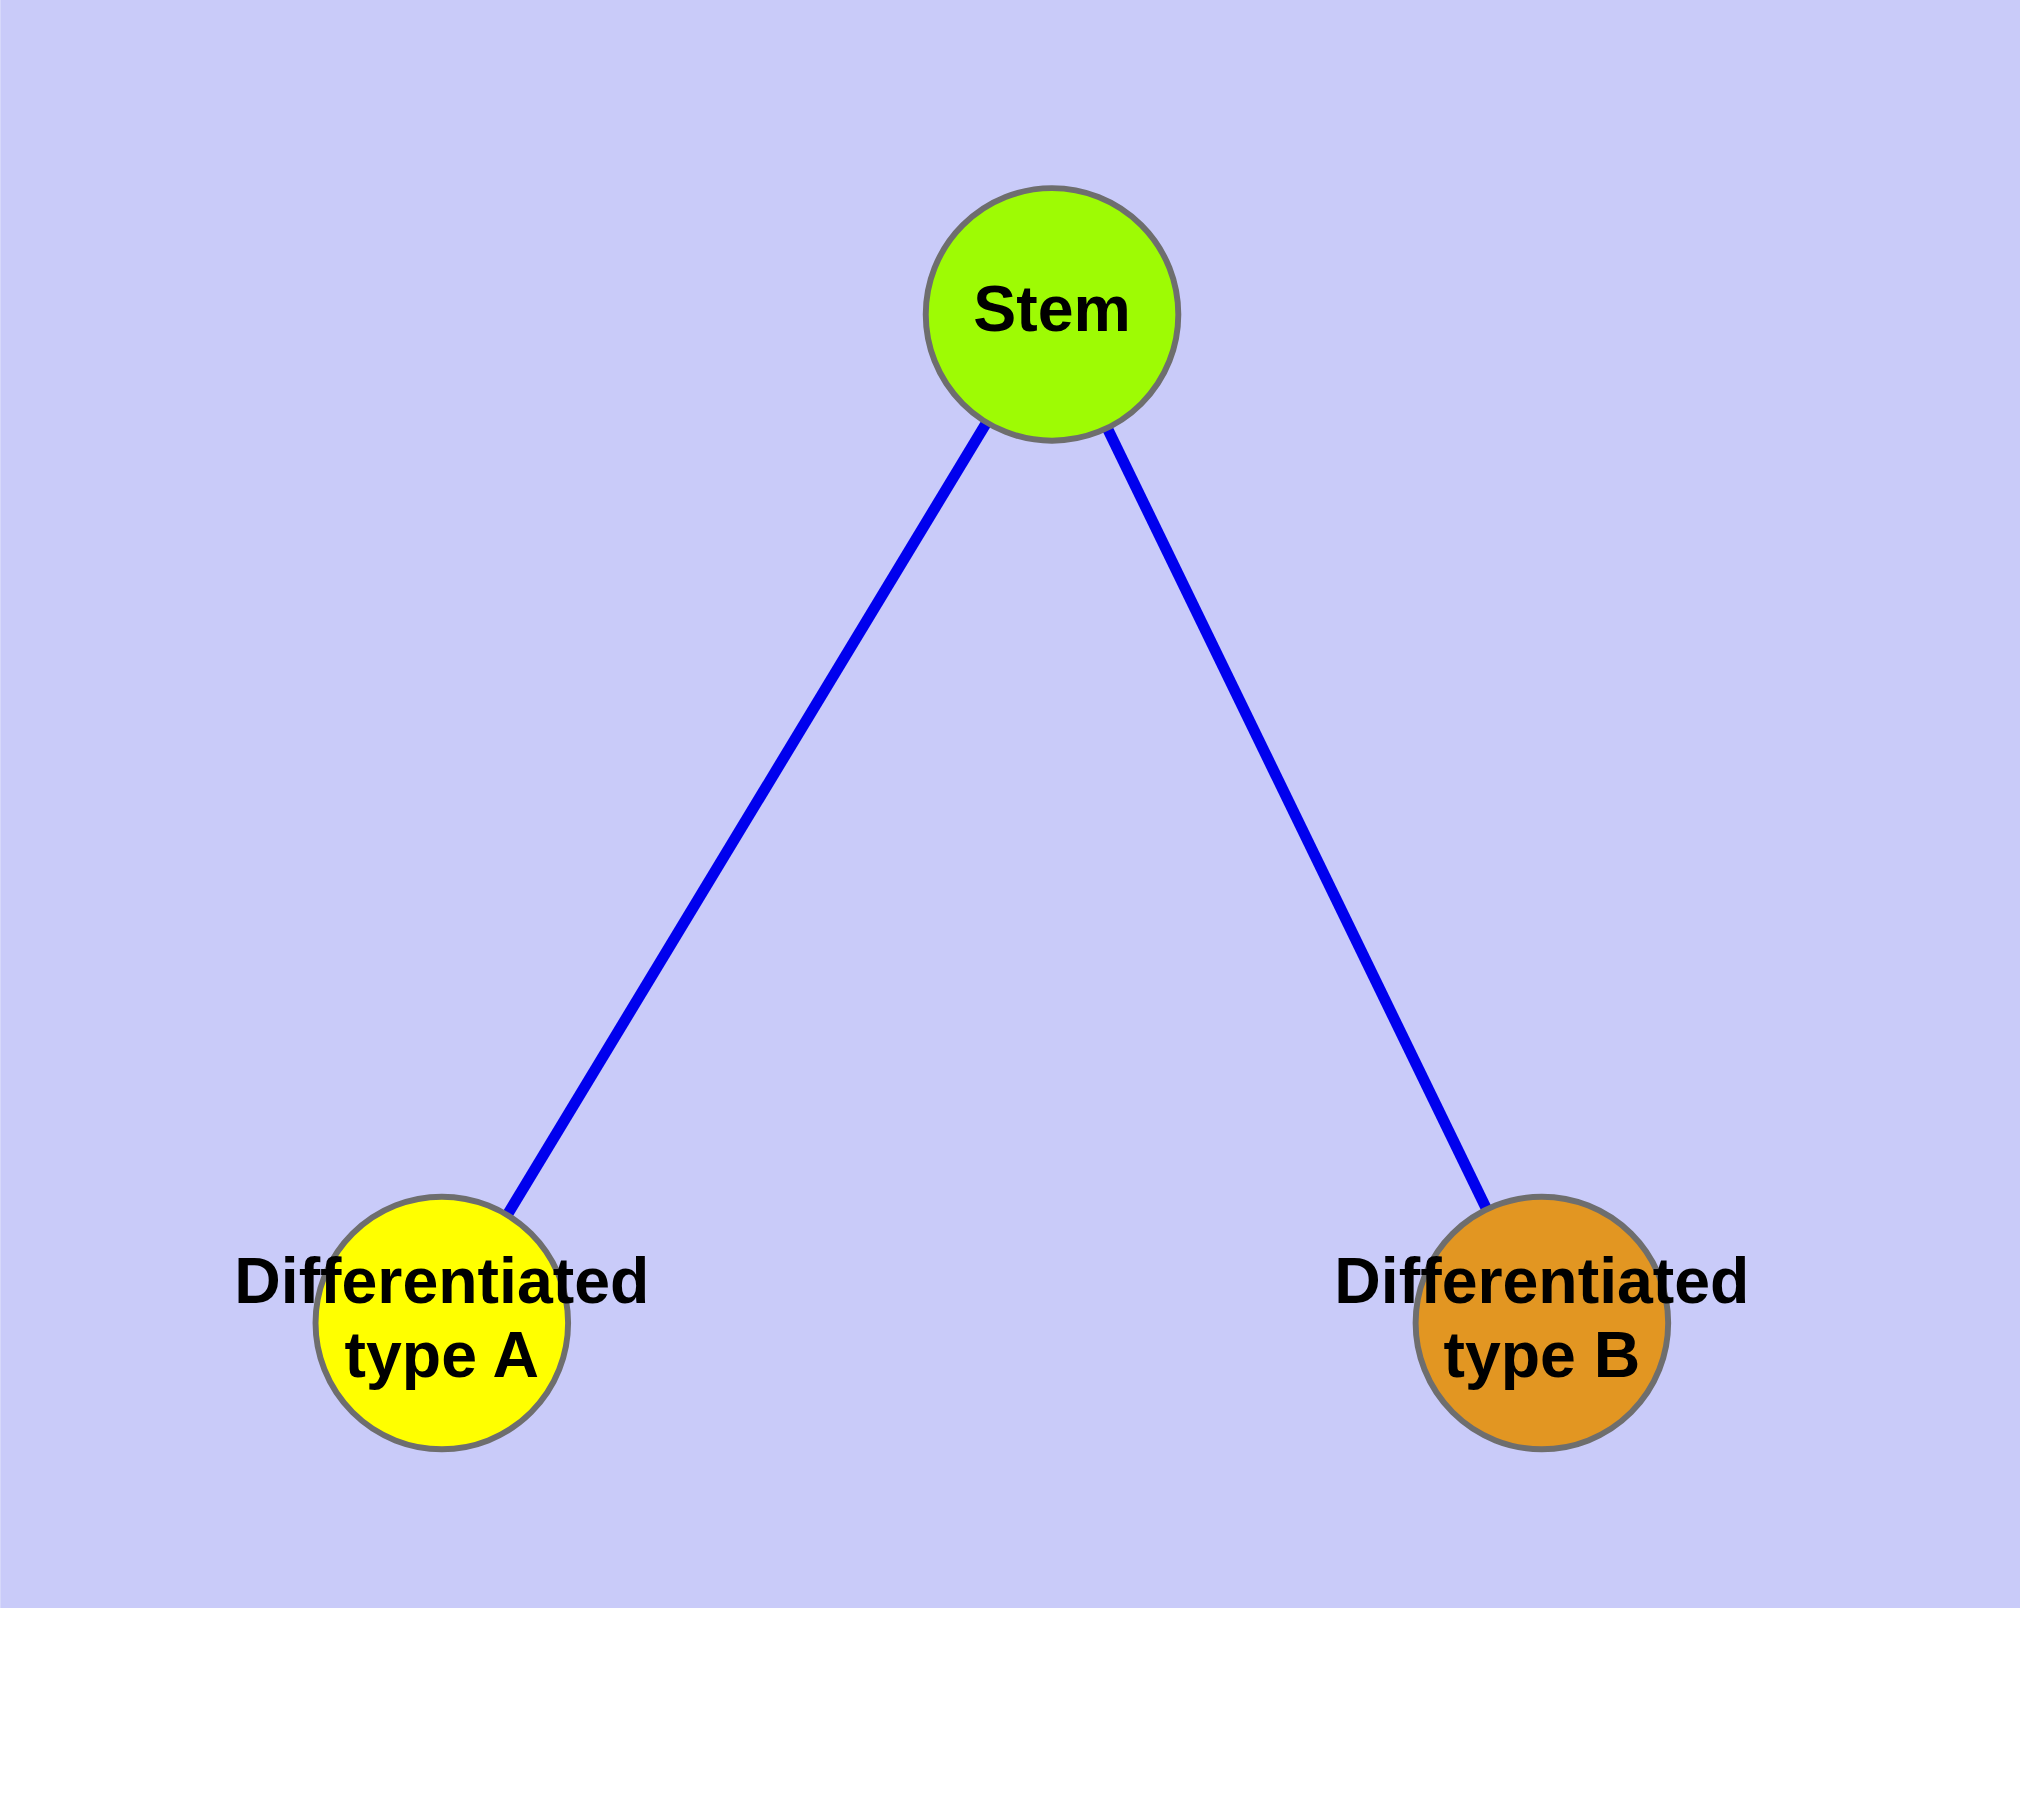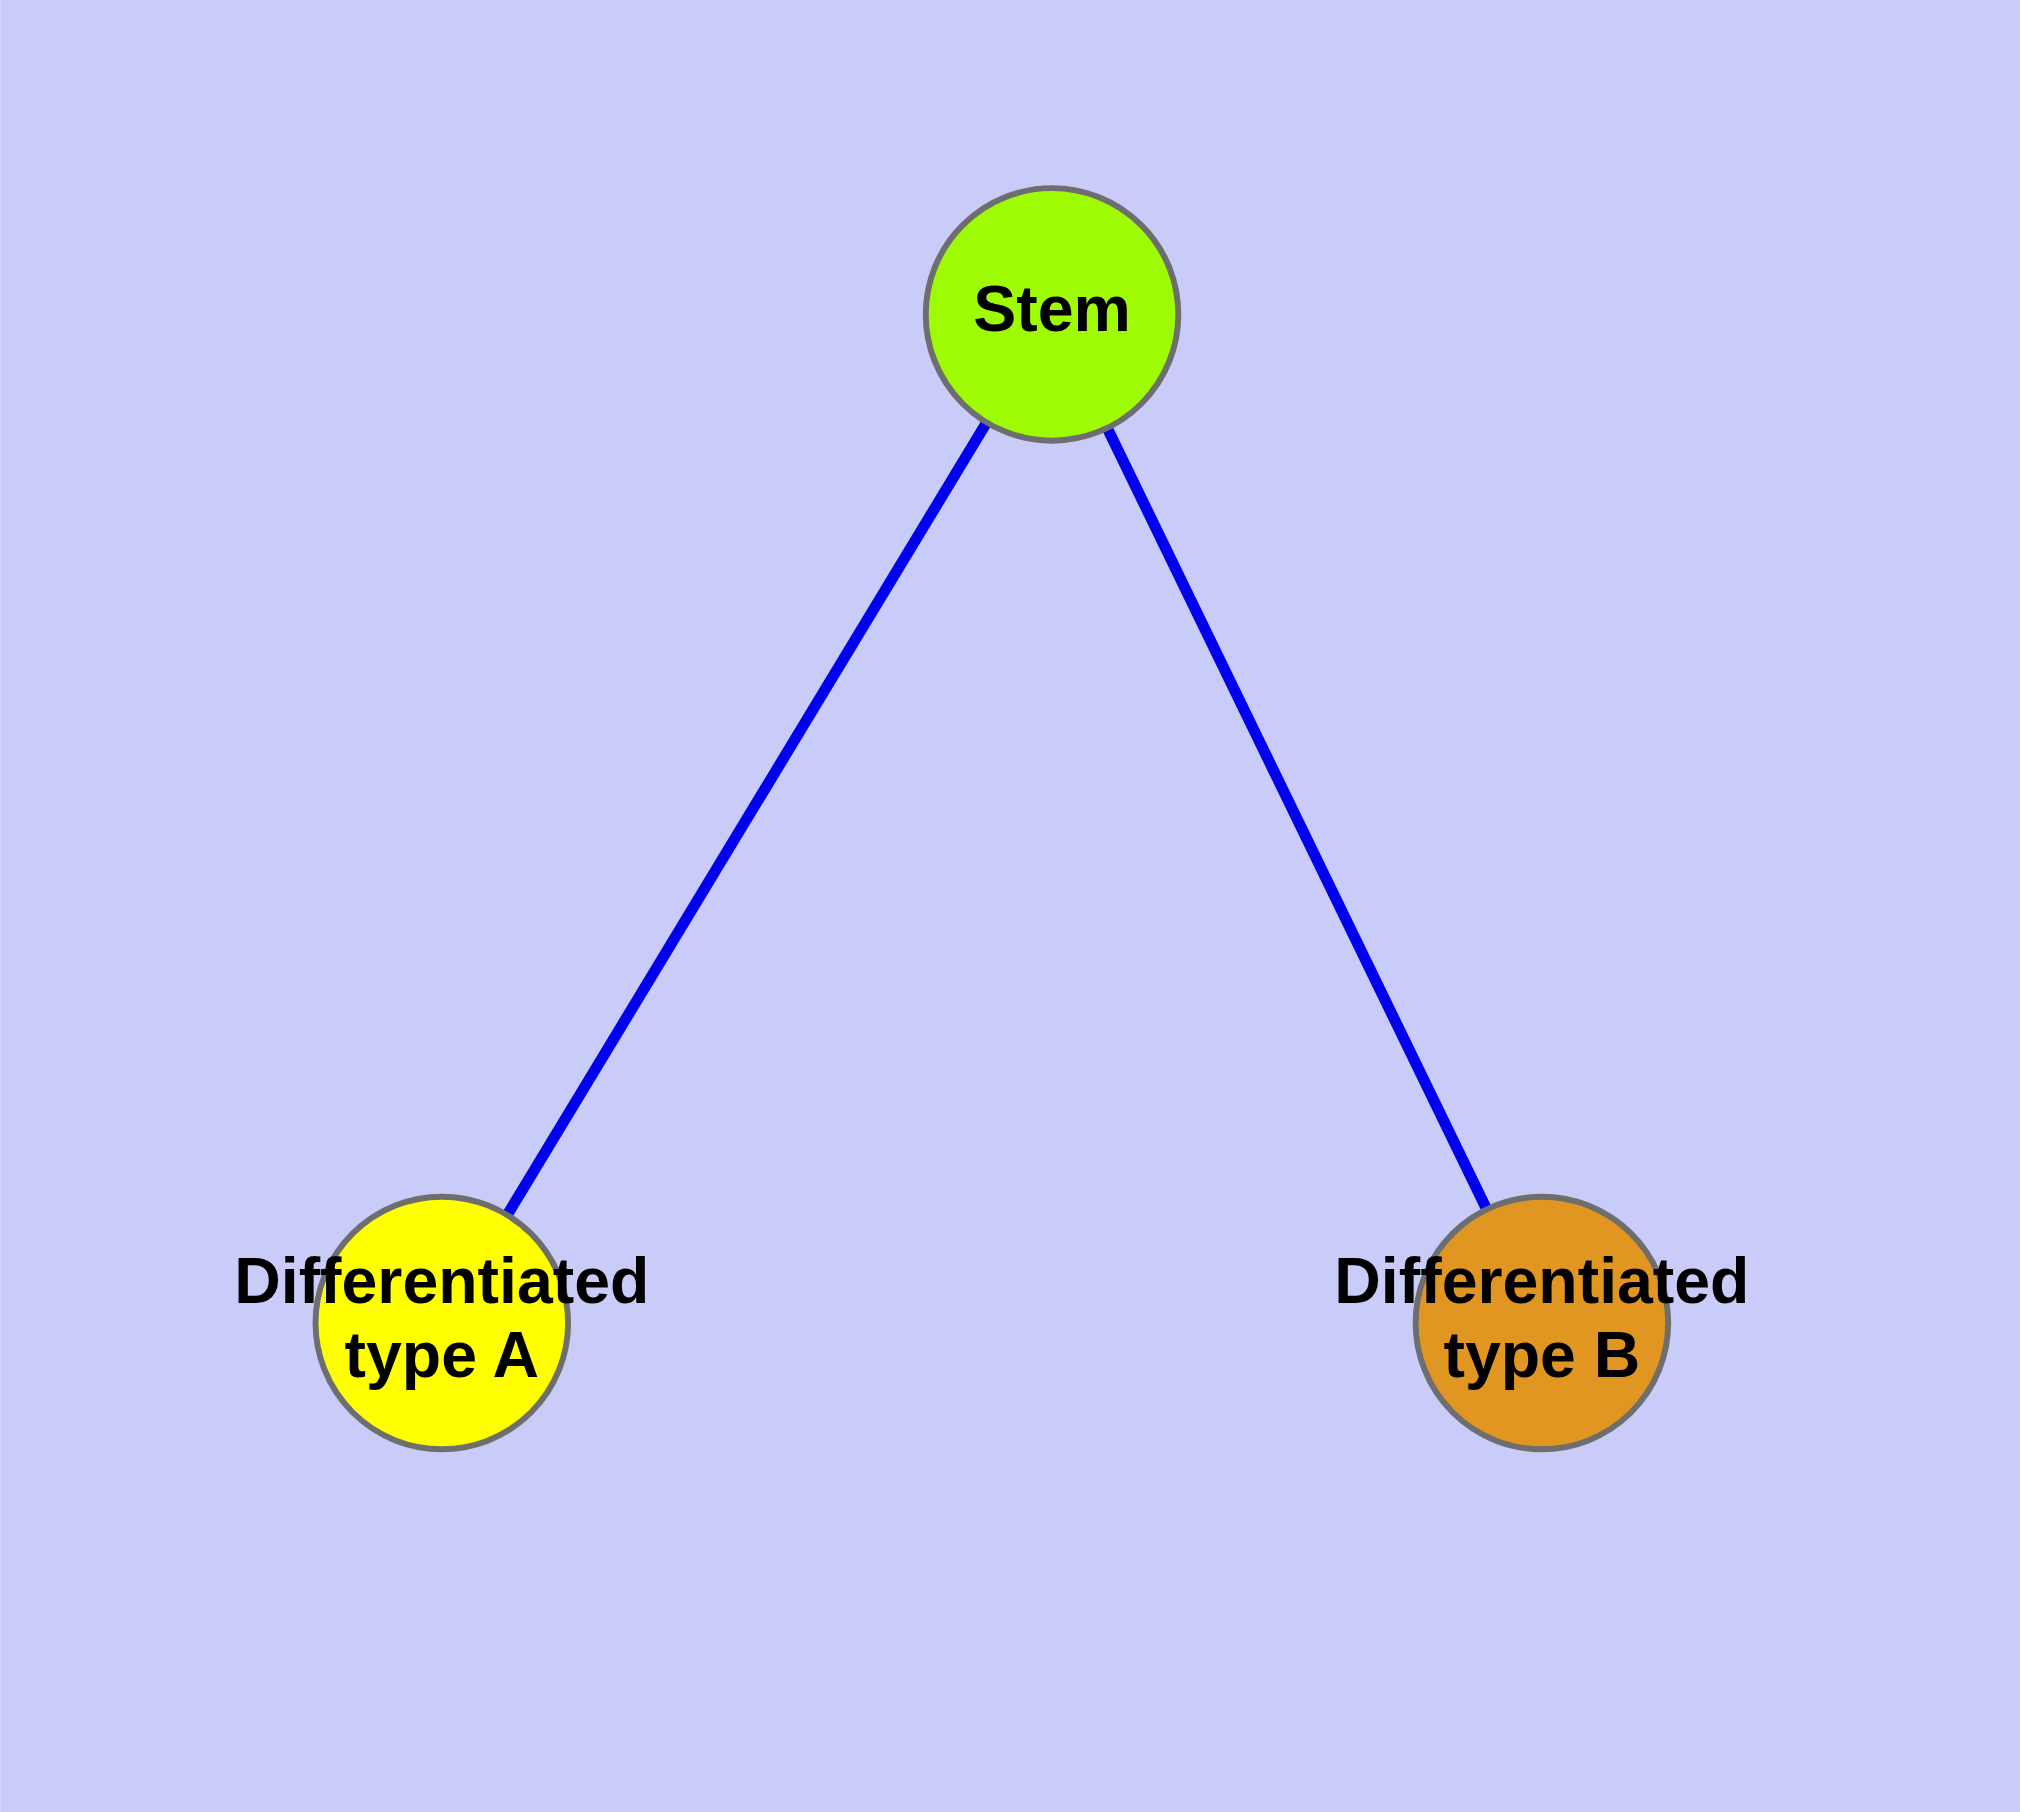--- a/index.html
+++ b/index.html
@@ -28,21 +28,21 @@
     font-weight: bold;
     fill: #000000;
     text-anchor: middle;
     dominant-baseline: middle;
     paint-order: normal;
   }
 </style>
 </head>
 <body>
 
-<div id="canvas" style="width: 2021px; height: 1812px;">
+<div id="canvas" style="width: 2021px; height: 1608px;">
   <svg id="graph-svg" viewBox="0 0 2384 2138" preserveAspectRatio="xMidYMid meet" xmlns="http://www.w3.org/2000/svg" style="width: 2021px; height: 1812px;">
 
     <rect id="bg-rect" x="0" y="0" width="2384" height="2138" fill="#C9CBF9"></rect>
 
     <g id="edges-layer">
       <line id="edge-0" x1="1241" y1="371" x2="521" y2="1561" stroke="#0000EE" stroke-width="13" stroke-linecap="butt"></line>
       <line id="edge-1" x1="1241" y1="371" x2="1819" y2="1561" stroke="#0000EE" stroke-width="13" stroke-linecap="butt"></line>
     </g>
 
     <g id="nodes-layer">

